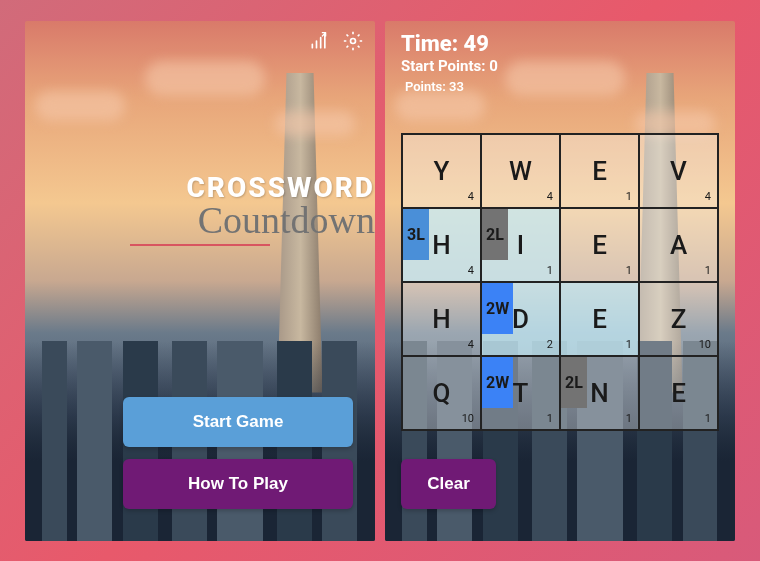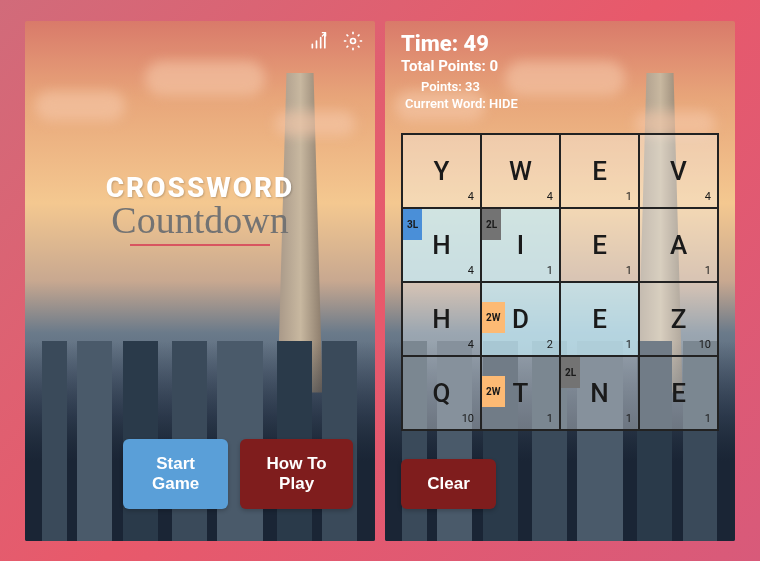--- a/index.html
+++ b/index.html
@@ -87,21 +87,21 @@
     width: 20px;
     height: 20px;
     color: #fff;
   }
 
   .title-block {
     position: absolute;
     top: 150px;
     left: 0;
     right: 0;
-    text-align: center;
+    text-align: right;
     z-index: 5;
   }
   .title-top {
     color: #fff;
     font-size: 28px;
     font-weight: 800;
     letter-spacing: 2px;
     text-shadow: 1px 1px 2px rgba(0,0,0,0.2);
   }
   .title-bottom {
@@ -118,50 +118,50 @@
     background: #d85560;
     margin: 2px auto 0;
   }
 
   .main-buttons {
     position: absolute;
     bottom: 32px;
     left: 98px;
     right: 22px;
     display: flex;
-    flex-direction: row;
+    flex-direction: column;
     gap: 12px;
     z-index: 5;
   }
   .btn {
     border: none;
     border-radius: 6px;
     padding: 15px;
     font-size: 17px;
     font-weight: 600;
     color: #fff;
     cursor: pointer;
     text-align: center;
     box-shadow: 0 2px 4px rgba(0,0,0,0.2);
   }
   .btn-blue { background: #5a9fd8; }
-  .btn-red { background: #7f1d1d; }
+  .btn-red { background: #701a75; }
 
   .game-header {
     position: absolute;
     top: 10px;
     left: 16px;
     right: 16px;
     color: #fff;
     z-index: 5;
     text-align: left;
   }
   .game-header .time { font-size: 22px; font-weight: 800; }
   .game-header .total { font-size: 15px; font-weight: 700; margin-top: 1px; }
-  .game-header .points { font-size: 13px; font-weight: 600; margin-top: 4px; margin-left: 20px; }
+  .game-header .points { font-size: 13px; font-weight: 600; margin-top: 4px; margin-left: 4px; }
   .game-header .current { font-size: 13px; font-weight: 600; margin-top: 2px; margin-left: 4px; }
 
   .grid {
     position: absolute;
     top: 112px;
     left: 16px;
     right: 16px;
     display: grid;
     grid-template-columns: repeat(4, 1fr);
     grid-template-rows: repeat(4, 1fr);
@@ -187,28 +187,28 @@
     position: absolute;
     bottom: 4px;
     right: 6px;
     font-size: 11px;
     color: #1a1a1a;
   }
   .tile .bonus {
     position: absolute;
     top: 0;
     left: 0;
-    font-size: 10px;
+    font-size: 16px;
     font-weight: 700;
-    padding: 10px 4px;
+    padding: 16px 4px;
     color: #1a1a1a;
   }
   .bonus-3L { background: #4a8fd8; color: #fff; }
   .bonus-2L { background: #737373; }
-  .bonus-2W { background: #fdba74; margin-top: 19px; }
+  .bonus-2W { background: #3b82f6; }
 
   .game-buttons {
     position: absolute;
     bottom: 32px;
     left: 16px;
     right: 0;
     display: flex;
     gap: 10px;
     z-index: 5;
   }
@@ -254,31 +254,27 @@
     <div class="cloud c1"></div>
       <div class="cloud c2"></div>
       <div class="cloud c3"></div>
   </div>
   <div class="game-header">
     <div class="time">
       <span>Time:</span>
       <span>49</span>
     </div>
     <div class="total">
-      <span>Total Points:</span>
+      <span>Start Points:</span>
       <span>0</span>
     </div>
     <div class="points">
       <span>Points:</span>
       <span>33</span>
     </div>
-    <div class="current">
-      <span>Current Word:</span>
-      <span>HIDE</span>
-    </div>
   </div>
   <div class="grid" id="grid">
       <div class="tile">
         <div class="letter">Y</div>
         <div class="pts">4</div>
       </div>
       <div class="tile">
         <div class="letter">W</div>
         <div class="pts">4</div>
       </div>

